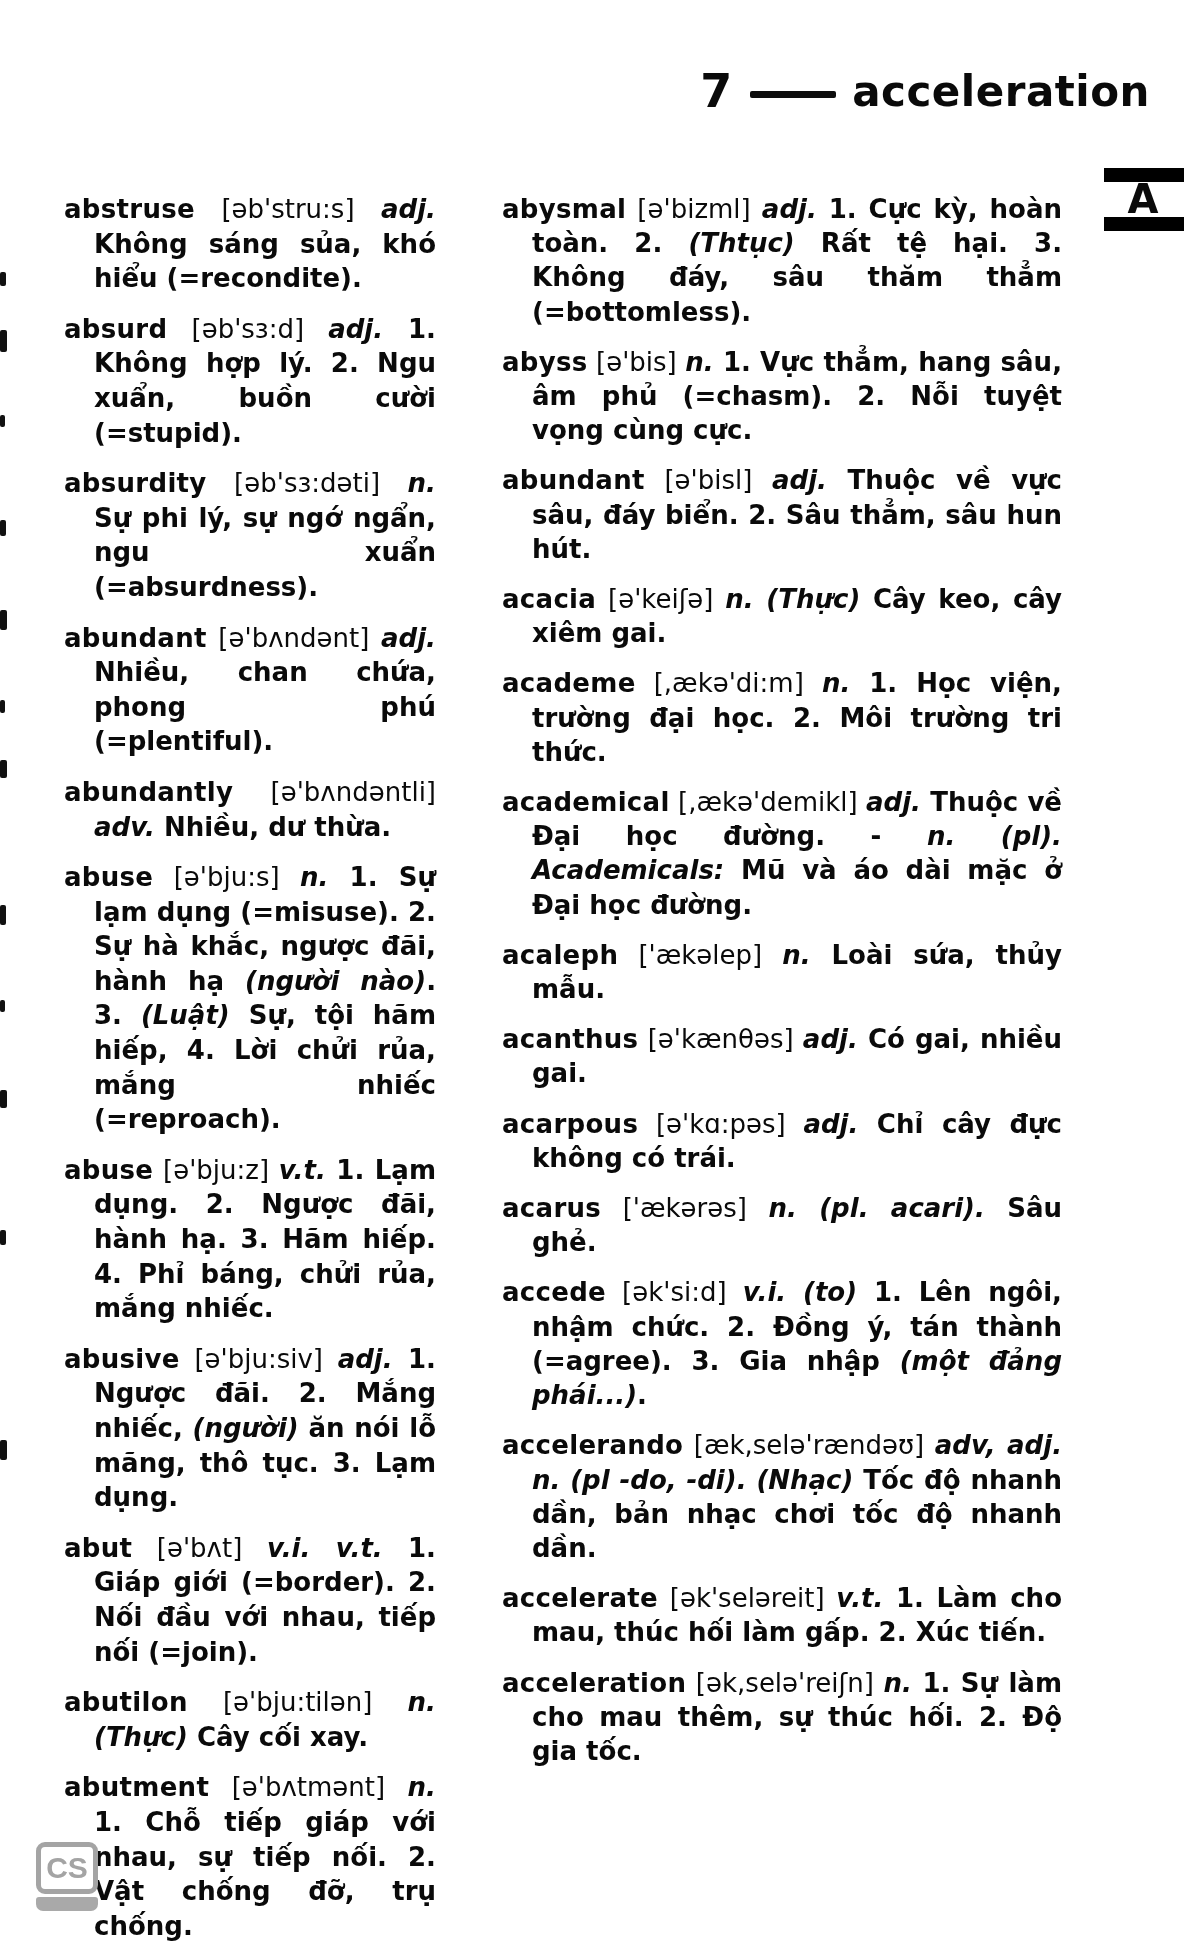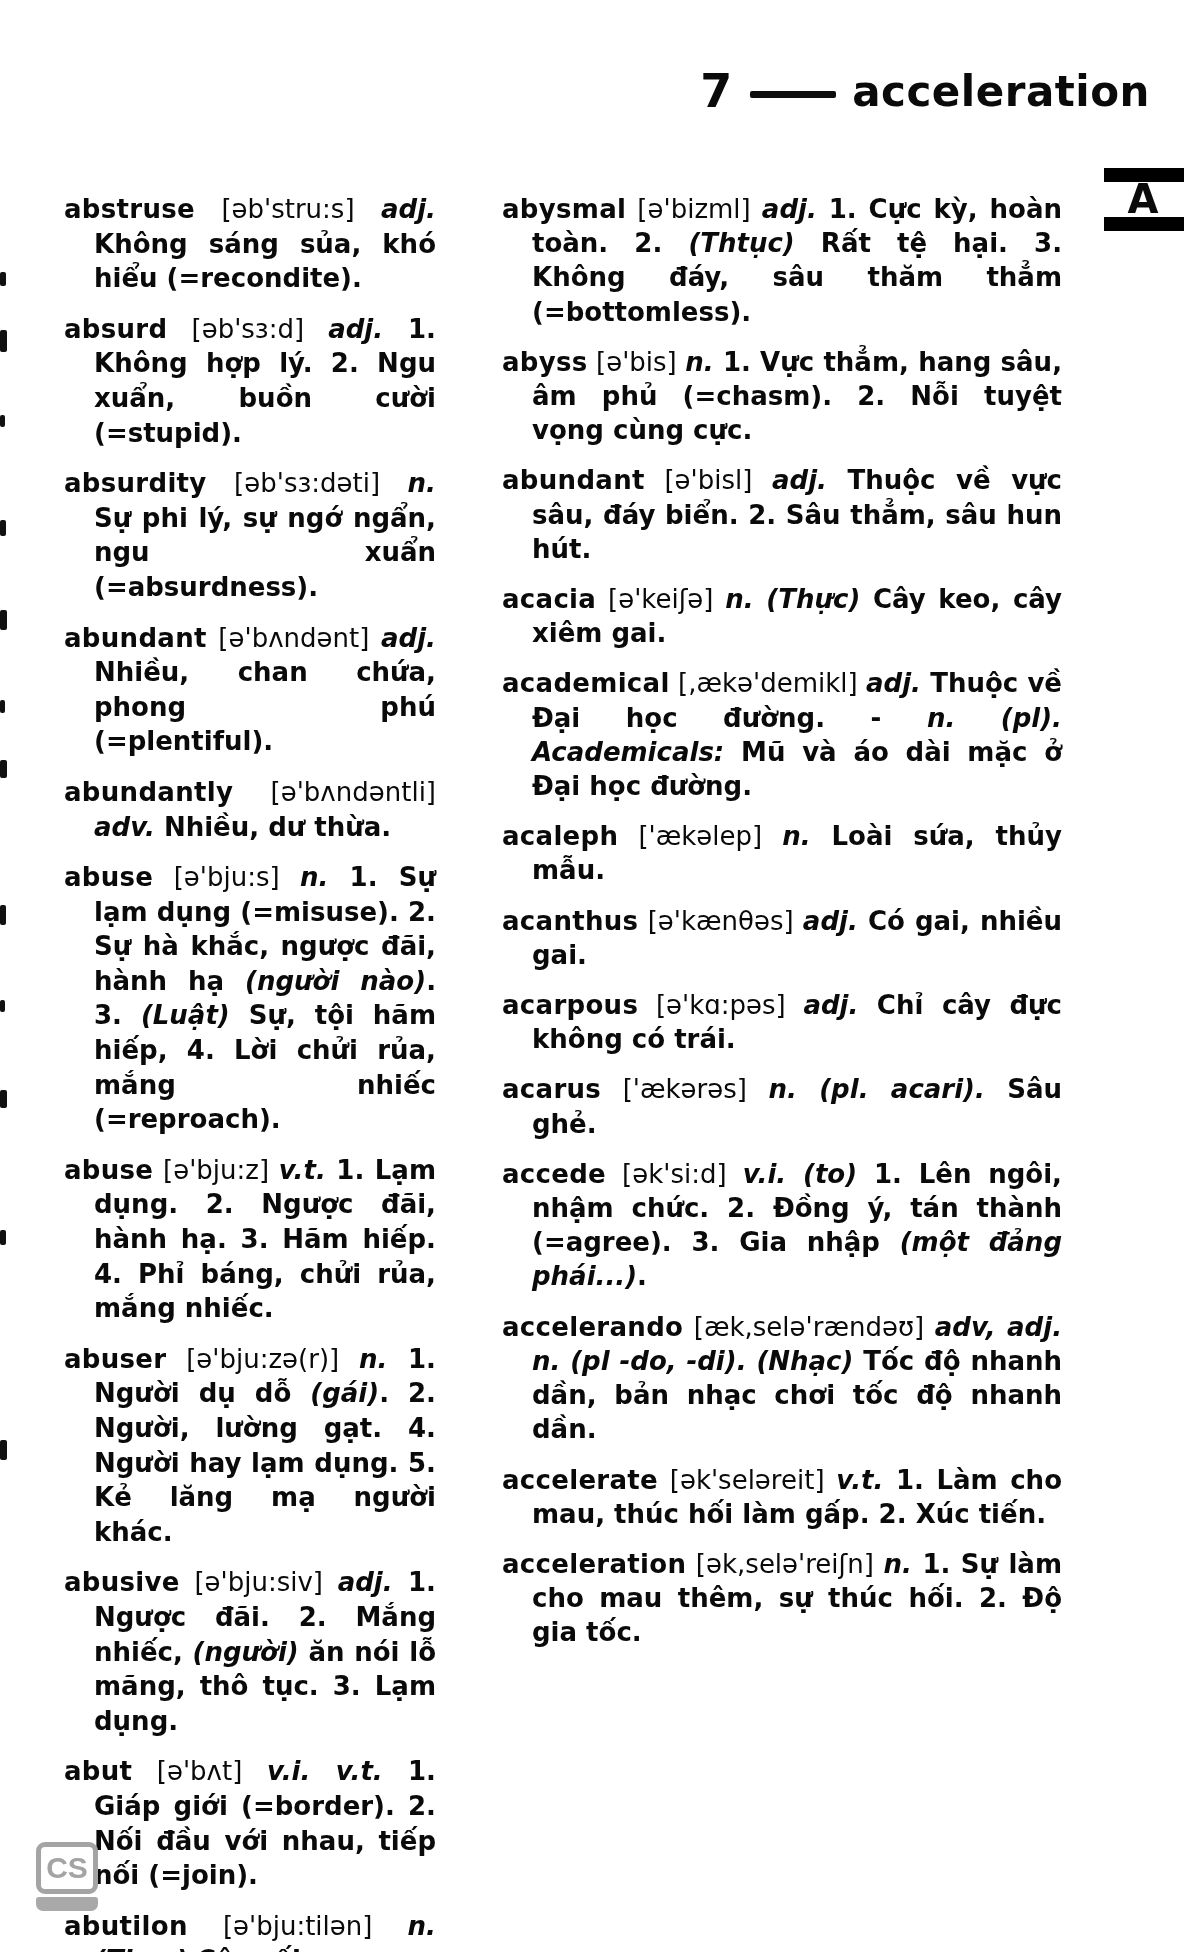--- a/index.html
+++ b/index.html
@@ -79,31 +79,31 @@
 
   <div class="columns">
     <div class="col col-left">
         <p class="entry"><b class="head">abstruse</b><span class="pron"> [əb'stru:s] </span><span class="it">adj.</span><span> Không sáng sủa, khó hiểu (=recondite).</span></p>
         <p class="entry"><b class="head">absurd</b><span class="pron"> [əb'sɜ:d] </span><span class="it">adj.</span><span> 1. Không hợp lý. 2. Ngu xuẩn, buồn cười (=stupid).</span></p>
         <p class="entry"><b class="head">absurdity</b><span class="pron"> [əb'sɜ:dəti] </span><span class="it">n.</span><span> Sự phi lý, sự ngớ ngẩn, ngu xuẩn (=absurdness).</span></p>
         <p class="entry"><b class="head">abundant</b><span class="pron"> [ə'bʌndənt] </span><span class="it">adj.</span><span> Nhiều, chan chứa, phong phú (=plentiful).</span></p>
         <p class="entry"><b class="head">abundantly</b><span class="pron"> [ə'bʌndəntli] </span><span class="it">adv.</span><span> Nhiều, dư thừa.</span></p>
         <p class="entry"><b class="head">abuse</b><span class="pron"> [ə'bju:s] </span><span class="it">n.</span><span> 1. Sự lạm dụng (=misuse). 2. Sự hà khắc, ngược đãi, hành hạ </span><span class="it">(người nào)</span><span>. 3. </span><span class="it">(Luật)</span><span> Sự, tội hãm hiếp, 4. Lời chửi rủa, mắng nhiếc (=reproach).</span></p>
         <p class="entry"><b class="head">abuse</b><span class="pron"> [ə'bju:z] </span><span class="it">v.t.</span><span> 1. Lạm dụng. 2. Ngược đãi, hành hạ. 3. Hãm hiếp. 4. Phỉ báng, chửi rủa, mắng nhiếc.</span></p>
-        <p class="entry"><b class="head">abuser</b><span class="pron"> [ə'bju:zə(r)] </span><span class="it">n.</span><span> 1. Người dụ dỗ </span><span class="it">(gái)</span><span>. 2. Người, lường gạt. 4. Người hay lạm dụng. 5. Kẻ lăng mạ người khác.</span></p>
         <p class="entry"><b class="head">abusive</b><span class="pron"> [ə'bju:siv] </span><span class="it">adj.</span><span> 1. Ngược đãi. 2. Mắng nhiếc, </span><span class="it">(người)</span><span> ăn nói lỗ mãng, thô tục. 3. Lạm dụng.</span></p>
         <p class="entry"><b class="head">abut</b><span class="pron"> [ə'bʌt] </span><span class="it">v.i. v.t.</span><span> 1. Giáp giới (=border). 2. Nối đầu với nhau, tiếp nối (=join).</span></p>
         <p class="entry"><b class="head">abutilon</b><span class="pron"> [ə'bju:tilən] </span><span class="it">n.</span><span> </span><span class="it">(Thực)</span><span> Cây cối xay.</span></p>
         <p class="entry"><b class="head">abutment</b><span class="pron"> [ə'bʌtmənt] </span><span class="it">n.</span><span> 1. Chỗ tiếp giáp với nhau, sự tiếp nối. 2. Vật chống đỡ, trụ chống.</span></p>
       </div>
     <div class="col col-right">
         <p class="entry"><b class="head">abysmal</b><span class="pron"> [ə'bizml] </span><span class="it">adj.</span><span> 1. Cực kỳ, hoàn toàn. 2. </span><span class="it">(Thtục)</span><span> Rất tệ hại. 3. Không đáy, sâu thăm thẳm (=bottomless).</span></p>
         <p class="entry"><b class="head">abyss</b><span class="pron"> [ə'bis] </span><span class="it">n.</span><span> 1. Vực thẳm, hang sâu, âm phủ (=chasm). 2. Nỗi tuyệt vọng cùng cực.</span></p>
         <p class="entry"><b class="head">abundant</b><span class="pron"> [ə'bisl] </span><span class="it">adj.</span><span> Thuộc về vực sâu, đáy biển. 2. Sâu thẳm, sâu hun hút.</span></p>
         <p class="entry"><b class="head">acacia</b><span class="pron"> [ə'keiʃə] </span><span class="it">n.</span><span> </span><span class="it">(Thực)</span><span> Cây keo, cây xiêm gai.</span></p>
+        <p class="entry"><b class="head">academe</b><span class="pron"> [,ækə'di:m] </span><span class="it">n.</span><span> 1. Học viện, trường đại học. 2. Môi trường tri thức.</span></p>
         <p class="entry"><b class="head">academical</b><span class="pron"> [,ækə'demikl] </span><span class="it">adj.</span><span> Thuộc về Đại học đường. - </span><span class="it">n.</span><span> </span><span class="it">(pl).</span><span> </span><span class="it">Academicals:</span><span> Mũ và áo dài mặc ở Đại học đường.</span></p>
         <p class="entry"><b class="head">acaleph</b><span class="pron"> ['ækəlep] </span><span class="it">n.</span><span> Loài sứa, thủy mẫu.</span></p>
         <p class="entry"><b class="head">acanthus</b><span class="pron"> [ə'kænθəs] </span><span class="it">adj.</span><span> Có gai, nhiều gai.</span></p>
         <p class="entry"><b class="head">acarpous</b><span class="pron"> [ə'kɑ:pəs] </span><span class="it">adj.</span><span> Chỉ cây đực không có trái.</span></p>
         <p class="entry"><b class="head">acarus</b><span class="pron"> ['ækərəs] </span><span class="it">n.</span><span> </span><span class="it">(pl. acari).</span><span> Sâu ghẻ.</span></p>
         <p class="entry"><b class="head">accede</b><span class="pron"> [ək'si:d] </span><span class="it">v.i.</span><span> </span><span class="it">(to)</span><span> 1. Lên ngôi, nhậm chức. 2. Đồng ý, tán thành (=agree). 3. Gia nhập </span><span class="it">(một đảng phái...)</span><span>.</span></p>
         <p class="entry"><b class="head">accelerando</b><span class="pron"> [æk,selə'rændəʊ] </span><span class="it">adv, adj. n.</span><span> </span><span class="it">(pl -do, -di).</span><span> </span><span class="it">(Nhạc)</span><span> Tốc độ nhanh dần, bản nhạc chơi tốc độ nhanh dần.</span></p>
         <p class="entry"><b class="head">accelerate</b><span class="pron"> [ək'seləreit] </span><span class="it">v.t.</span><span> 1. Làm cho mau, thúc hối làm gấp. 2. Xúc tiến.</span></p>
         <p class="entry"><b class="head">acceleration</b><span class="pron"> [ək,selə'reiʃn] </span><span class="it">n.</span><span> 1. Sự làm cho mau thêm, sự thúc hối. 2. Độ gia tốc.</span></p>
       </div>

